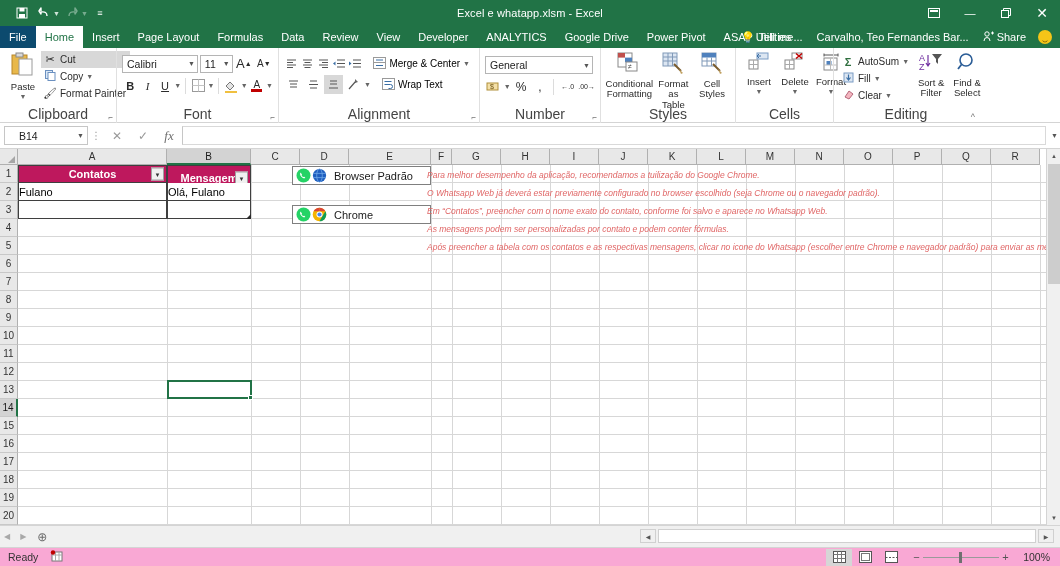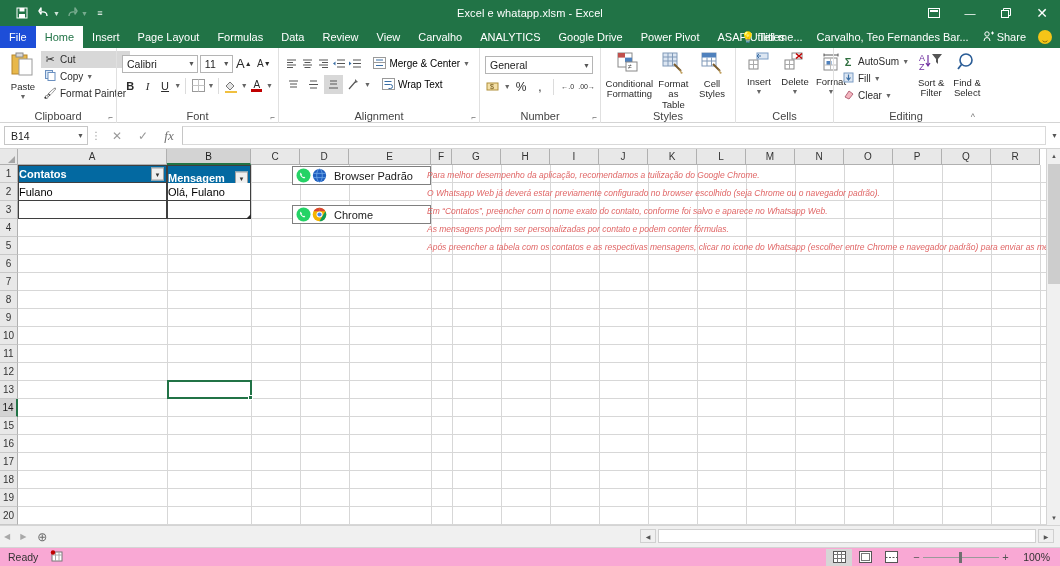--- a/index.html
+++ b/index.html
@@ -41,21 +41,21 @@
 
   
   .tabbar {
     position: absolute; left: 0; top: 26px; width: 1060px; height: 22px;
     background: #217346; display: flex; align-items: flex-end;
   }
   .tab {
     height: 22px; padding: 0 9px; color: #ffffff; font-size: 11px;
     display: flex; align-items: center; white-space: nowrap;
   }
-  .tab.file { background: #1d4ed8; }
+  .tab.file { background: #0c4a6e; }
   .tab.active { background: #ffffff; color: #217346; }
   .tab-right {
     position: absolute; right: 4px; bottom: 0; height: 22px;
     display: flex; align-items: center; gap: 2px;
   }
   .tellme { color: #ffffff; font-size: 11px; display: flex; align-items: center; gap: 3px; padding: 0 6px; }
   .username { color: #ffffff; font-size: 11px; padding: 0 6px; white-space: nowrap; }
   .share { color: #ffffff; font-size: 11px; display: flex; align-items: center; gap: 3px; padding: 0 6px; }
   .smiley {
     width: 14px; height: 14px; border-radius: 50%; background: #f5c518;
@@ -67,21 +67,21 @@
   
   .ribbon {
     position: absolute; left: 0; top: 48px; width: 1060px; height: 75px;
     background: #ffffff; border-bottom: 1px solid #d4d4d4;
     display: flex;
   }
   .rgroup { position: relative; height: 75px; padding: 2px 5px 0 5px; }
   .rgroup + .rgroup { border-left: 1px solid #e0e0e0; }
   .rgroup-label {
     position: absolute; bottom: 1px; left: 0; width: 100%; text-align: center;
-    font-size: 11px; color: #444; 
+    font-size: 14px; color: #444; 
   }
   .rgroup-launcher {
     position: absolute; bottom: 1px; right: 3px; font-size: 8px; color: #777;
   }
   .rgroup-body { display: flex; height: 58px; }
 
   .bigbtn {
     display: flex; flex-direction: column; align-items: center; justify-content: flex-start;
     padding: 2px 4px; font-size: 9.5px; color: #2b2b2b; text-align: center; line-height: 1.15;
     min-width: 36px;
@@ -124,21 +124,21 @@
 
   
   .formulabar {
     position: absolute; left: 0; top: 123px; width: 1060px; height: 26px;
     background: #ffffff; display: flex; align-items: center;
     border-bottom: 1px solid #d4d4d4;
   }
   .namebox {
     width: 84px; height: 19px; margin-left: 4px; border: 1px solid #c6c6c6;
     background: #fff; display: flex; align-items: center; justify-content: space-between;
-    font-size: 10.5px; padding: 0 3px 0 6px; color: #222;
+    font-size: 10.5px; padding: 0 3px 0 14px; color: #222;
   }
   .namebox .nd { font-size: 7px; color: #555; }
   .fb-dots { width: 16px; text-align: center; color: #9a9a9a; font-size: 10px; }
   .fb-icons { display: flex; align-items: center; gap: 0; }
   .fb-ic { width: 26px; height: 20px; display: flex; align-items: center; justify-content: center; font-size: 12px; color: #9a9a9a; }
   .fb-ic.fx { font-style: italic; font-family: "Liberation Serif", serif; font-size: 13px; color: #6f6f6f; }
   .fb-input {
     flex: 1; height: 19px; border: 1px solid #d9d9d9; border-left: 1px solid #c6c6c6;
     background: #fff; margin-right: 14px; font-size: 11px; padding: 0 4px;
     display: flex; align-items: center; color: #000;
@@ -176,22 +176,22 @@
 
   .cells { position: absolute; left: 18px; top: 16px; }
   .gridline-v { position: absolute; top: 0; width: 1px; background: #d7d7d7; }
   .gridline-h { position: absolute; left: 0; height: 1px; background: #d7d7d7; }
 
   
   .tcell {
     position: absolute; font-size: 11px; display: flex; align-items: center;
   }
   .thead {
-    background: #0369a1; color: #ffffff; font-weight: bold; font-size: 11px;
-    border: 1px solid #3f3f3f;
+    background: #be185d; color: #ffffff; font-weight: bold; font-size: 11px;
+    justify-content: center; border: 1px solid #3f3f3f;
   }
   .filter-arrow {
     position: absolute; right: 2px; top: 50%; transform: translateY(-50%);
     width: 13px; height: 13px; background: #f0f0f0; border: 1px solid #a0a0a0;
     display: flex; align-items: center; justify-content: center;
     font-size: 6px; color: #333;
   }
   .tbody-cell {
     background: #ffffff; color: #000; 
     border-left: 1px solid #3f3f3f; border-right: 1px solid #3f3f3f;
@@ -327,21 +327,21 @@
 
   <div class="tabbar">
     <div class="tab file">File</div>
     <div class="tab active">Home</div>
     <div class="tab">Insert</div>
     <div class="tab">Page Layout</div>
     <div class="tab">Formulas</div>
     <div class="tab">Data</div>
     <div class="tab">Review</div>
     <div class="tab">View</div>
-    <div class="tab">Carvalho</div>
+    <div class="tab">Developer</div>
     <div class="tab">ANALYTICS</div>
     <div class="tab">Google Drive</div>
     <div class="tab">Power Pivot</div>
     <div class="tab">ASAP Utilities</div>
     <div class="tab-right">
       <div class="tellme">
         <span>💡</span>
         <span>Tell me...</span>
       </div>
       <div class="username">Carvalho, Teo Fernandes Bar...</div>

